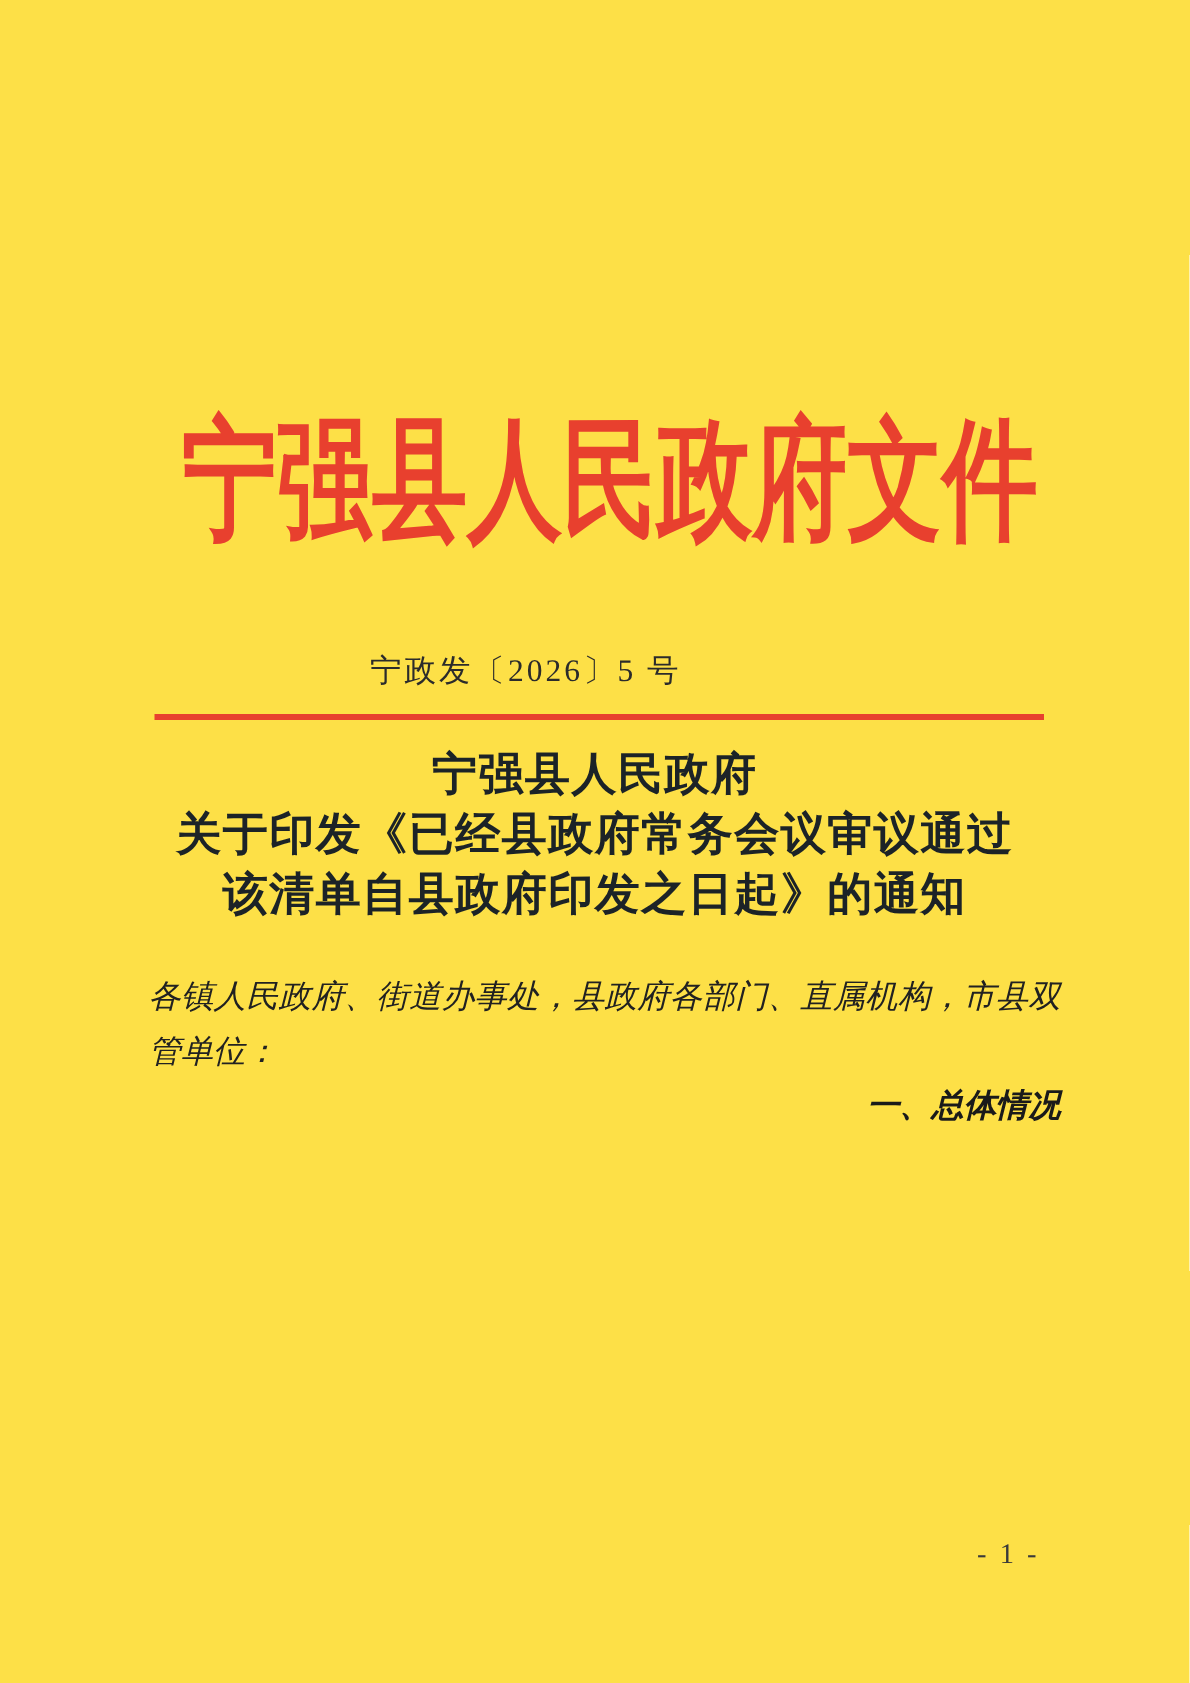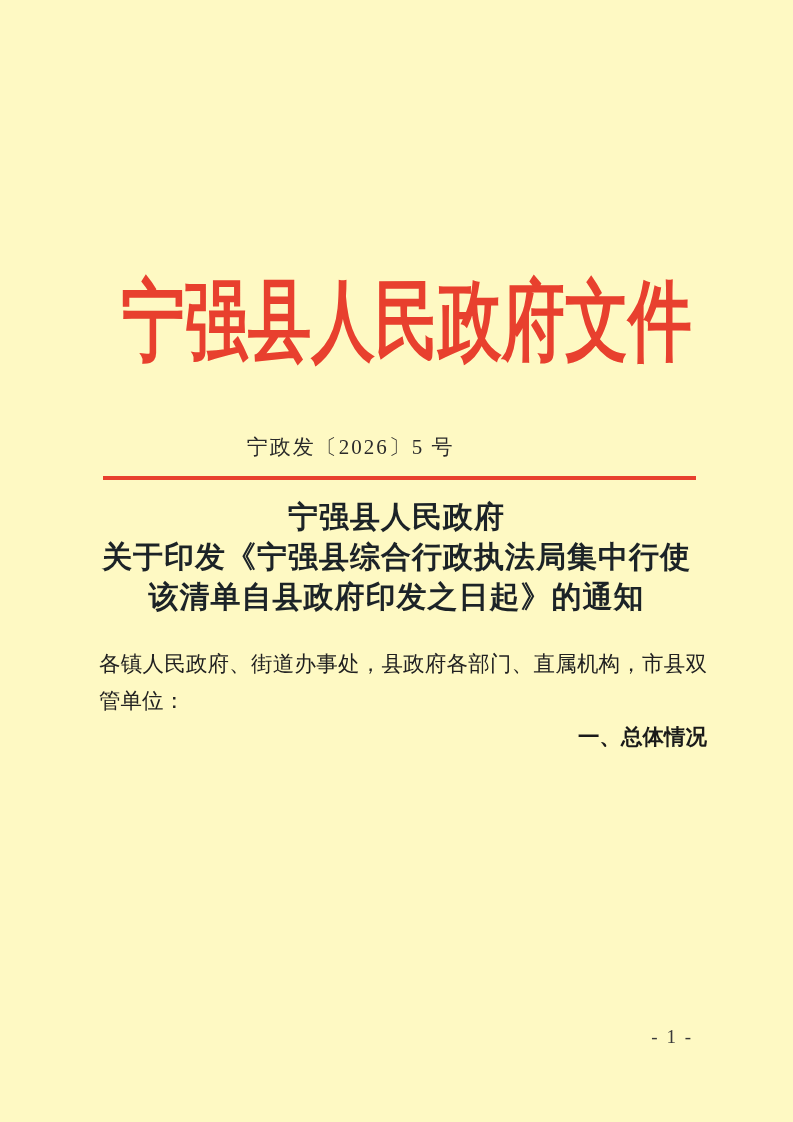--- a/index.html
+++ b/index.html
@@ -2,21 +2,21 @@
 <html><head>
 <meta charset="utf-8">
 <style>
   * { margin: 0; padding: 0; box-sizing: border-box; }
   html, body { background: #ffffff; }
   .page {
     position: relative;
     width: 793px;
     height: 1122px;
     margin: 0 auto;
-    background: #fef9c3;
+    background: #fde047;
     overflow: hidden;
     font-family: "Liberation Serif", "DejaVu Serif", serif;
     color: #222222;
   }
   
   .banner {
     position: absolute;
     top: 276px;
     left: 0;
     width: 793px;
@@ -63,21 +63,21 @@
   .body-block {
     position: absolute;
     left: 99px;
     top: 646px;
     width: 608px;
     font-size: 21.5px;
     line-height: 36.6px;
     color: #212121;
     text-align: justify;
   }
-  .body-block p { margin: 0; }
+  .body-block p { margin: 0; font-style: italic; }
   .indent { text-indent: 2em; }
   .heading {
     font-weight: bold;
     font-family: "Liberation Sans", "DejaVu Sans", sans-serif;
     color: #1a1a1a;
     text-align: right;
   }
   .page-number {
     position: absolute;
     top: 1026px;
@@ -93,21 +93,21 @@
 <div class="page">
 
   <div class="banner">宁强县人民政府文件</div>
 
   <div class="doc-number">宁政发〔2026〕5 号</div>
 
   <div class="red-line"></div>
 
   <div class="doc-title">
     <div>宁强县人民政府</div>
-    <div>关于印发《宁强县综合行政执法局集中行使</div>
+    <div>关于印发《已经县政府常务会议审议通过</div>
     <div>该清单自县政府印发之日起》的通知</div>
   </div>
 
   <div class="body-block">
     <p>各镇人民政府、街道办事处，县政府各部门、直属机构，市县双管单位：</p>
     <p class="indent heading">一、总体情况</p>
   </div>
 
   <div class="page-number">- 1 -</div>
 

